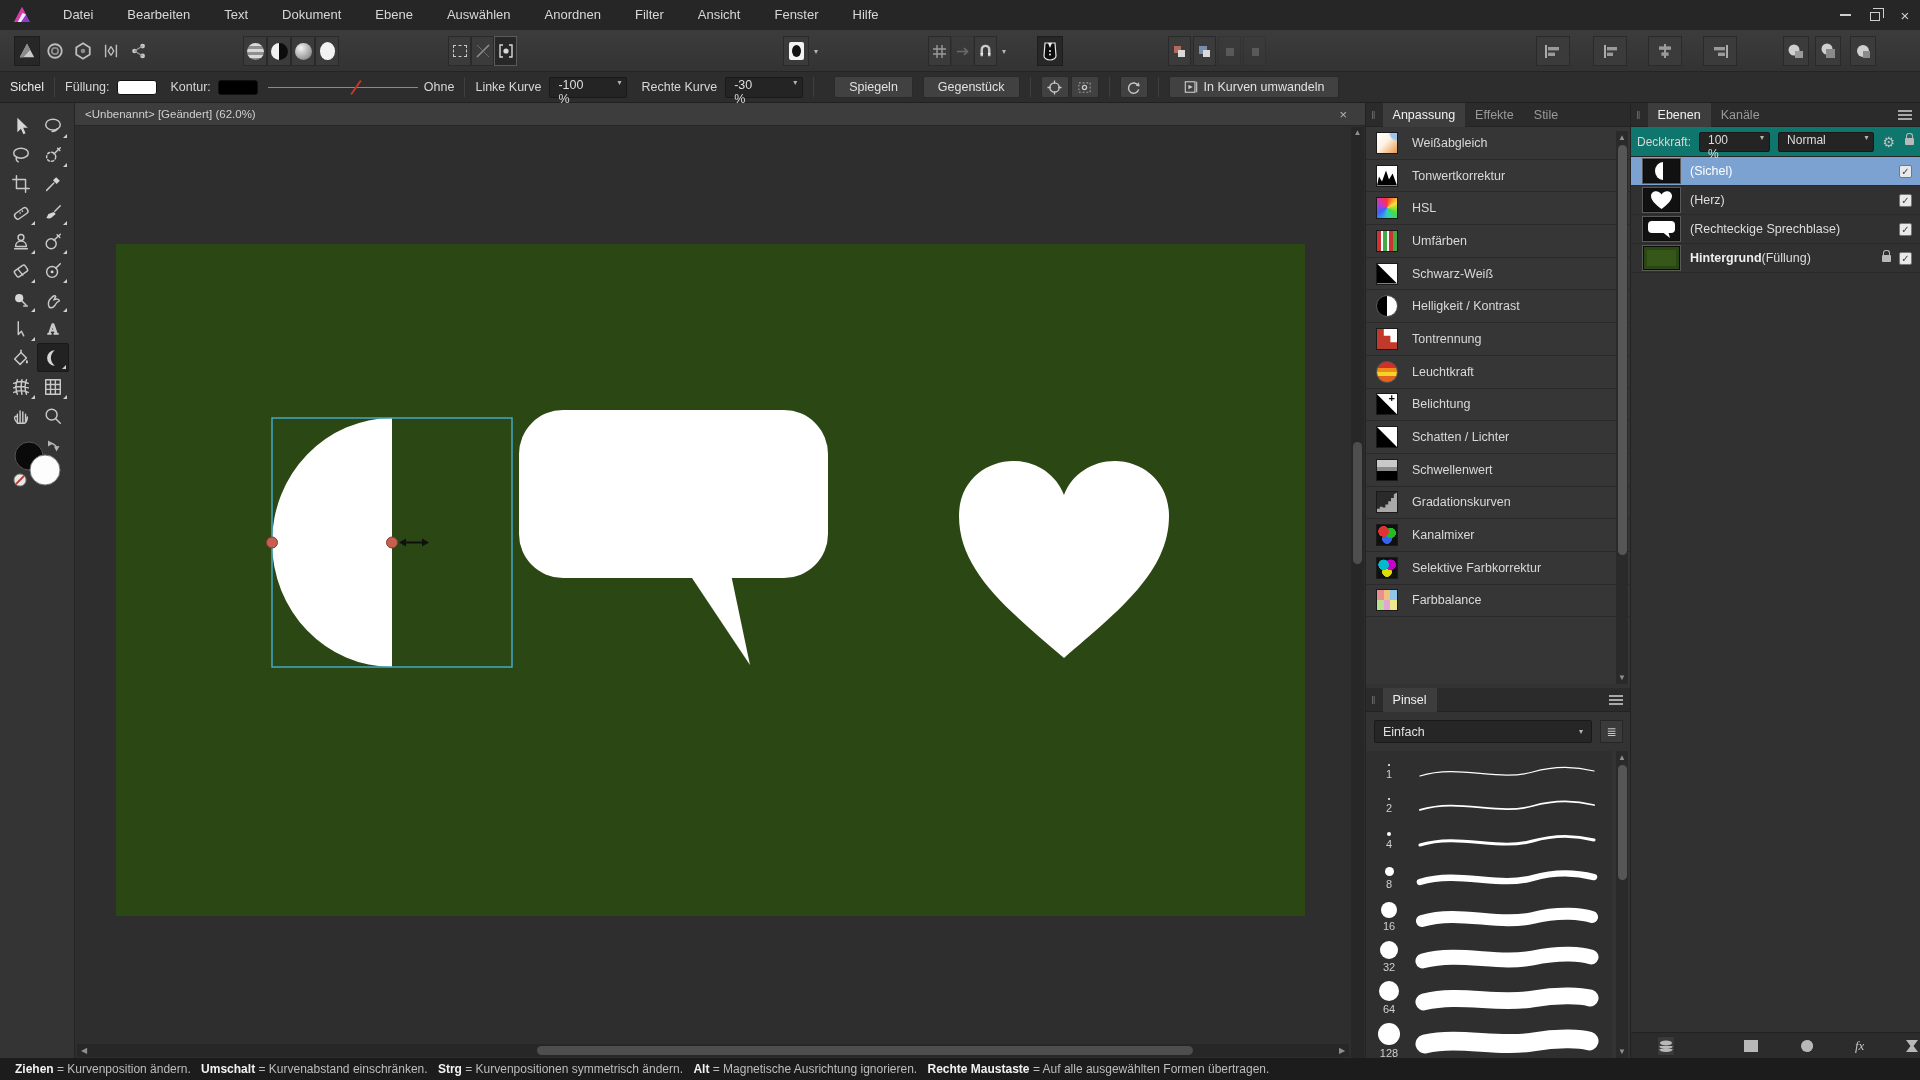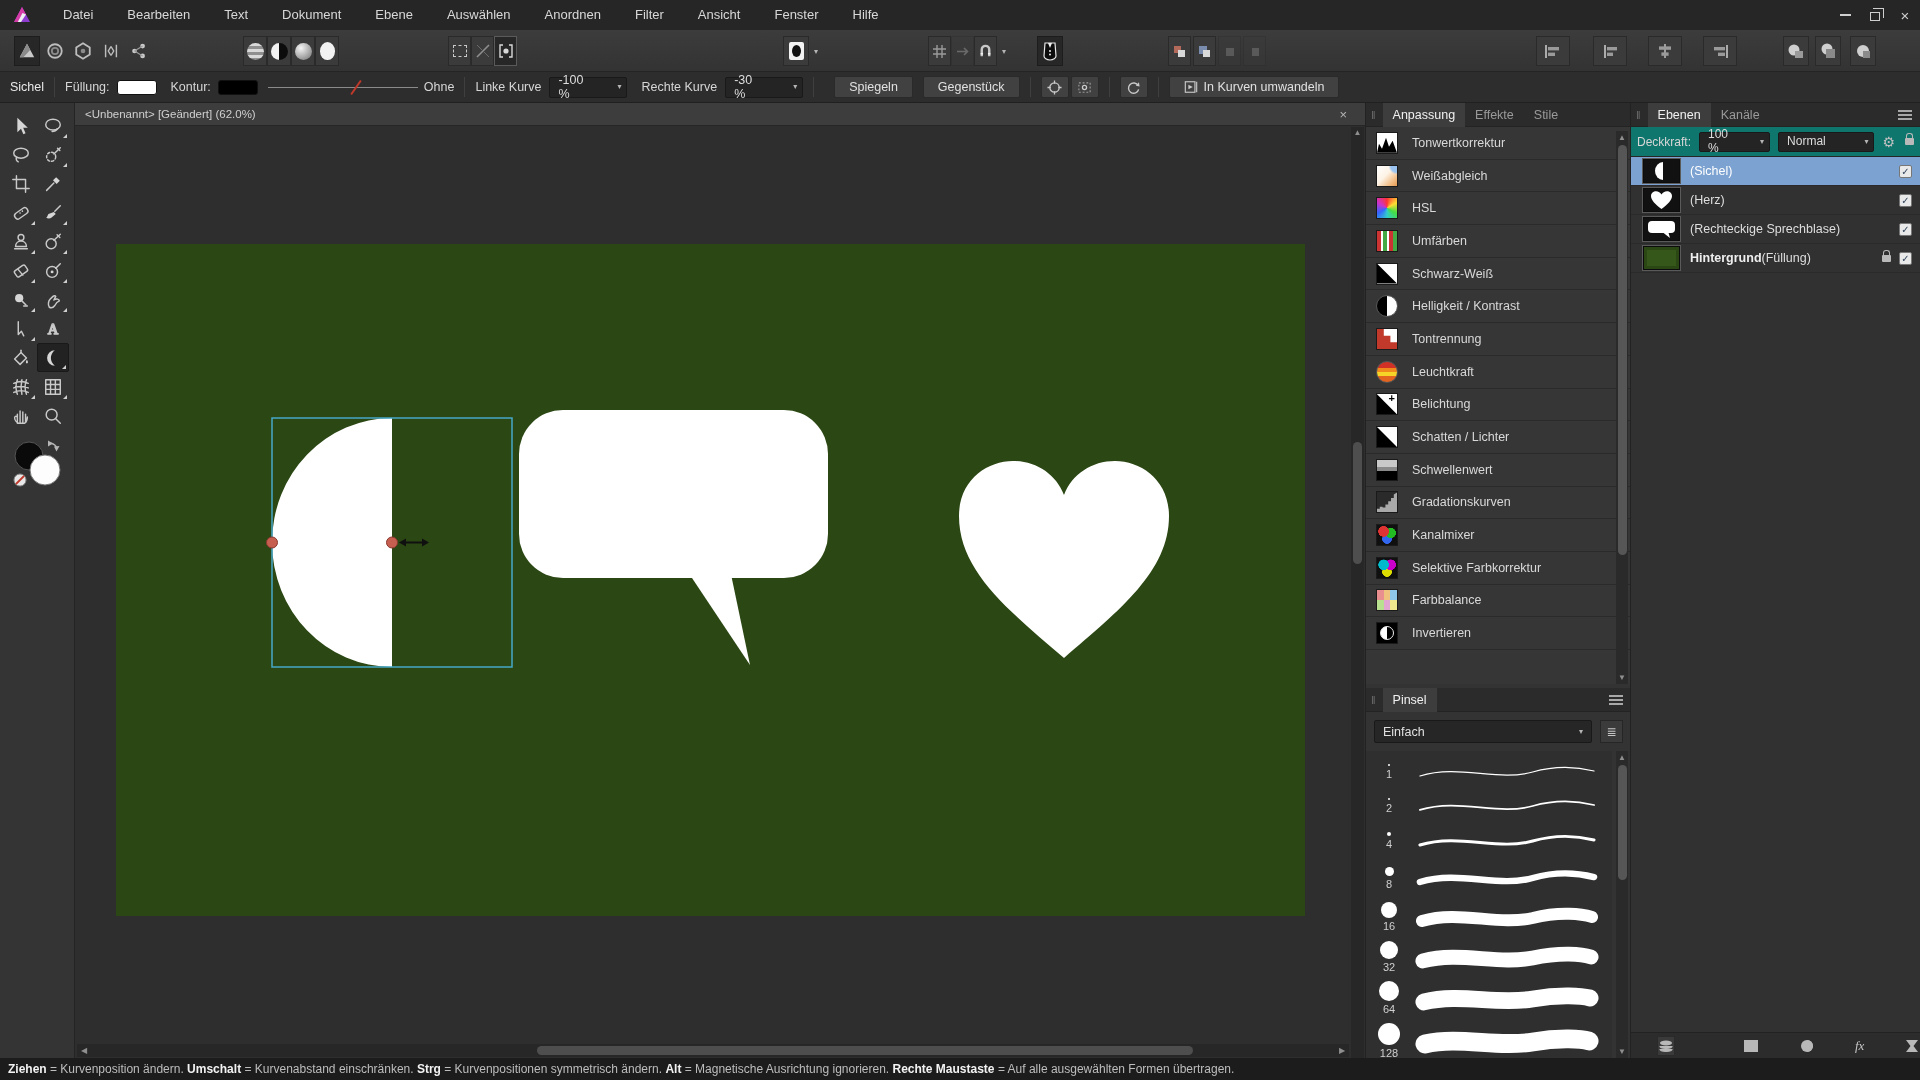--- a/index.html
+++ b/index.html
@@ -30,21 +30,21 @@
   .caret { font-size:8px; color:#b5b5b5; margin-left:2px; }
   .dim { opacity:.35; }
   .circ { border-radius:50%; }
 
   
   #contextbar { position:absolute; left:0; top:72px; width:1920px; height:31px; background:#2d2d2d;
                 border-bottom:1px solid #202020; display:flex; align-items:center; font-size:12.5px; }
   .ctx-sep { width:1px; height:20px; background:#3f3f3f; margin:0 10px; }
   .swatch { width:40px; height:15px; border-radius:3px; border:1px solid #111; margin-left:7px; }
   .combo { height:21px; background:#242424; border:1px solid #191919; border-radius:2px;
-           display:flex; align-items:center; padding:0 5px 1px 8px; margin-left:8px; color:#ddd;gap:28px; }
+           display:flex; align-items:flex-start; padding:0 5px 1px 8px; margin-left:8px; color:#ddd;gap:28px; }
   .combo .caret { margin-left:10px; }
   .ctxbtn { height:22px; background:#414141; border:1px solid #2a2a2a; border-radius:2px;
             padding:0 14px; display:flex; align-items:center; margin-left:10px; color:#e0e0e0; }
   .iconbtn { width:28px; padding:0; justify-content:center; }
   .curveline { width:150px; height:21px; position:relative; margin-left:10px; }
   .curveline .ln { position:absolute; left:0; top:10px; width:100%; height:1px; background:#8a8a8a; }
   .curveline .slash { position:absolute; left:58%; top:2px; width:2px; height:17px; background:#c0392b; transform:rotate(35deg); }
 
   
   #leftbar { position:absolute; left:0; top:103px; width:75px; height:955px; background:#343434;
@@ -169,21 +169,21 @@
   #lyrbottom { position:absolute; left:0; bottom:0; width:100%; height:26px; background:#2c2c2c;
                border-top:1px solid #222; display:flex; align-items:center; padding:0 6px; }
   .lbico { width:22px; height:20px; display:flex; align-items:center; justify-content:center; margin:0 20px; color:#b8b8b8; }
   .lbico svg { width:16px; height:14px; }
   .lbico svg * { fill:#b8b8b8; }
   .fxtxt { font-style:italic; font-size:13px; color:#c5c5c5; font-family:"Liberation Serif",serif; }
 
   
   #statusbar { position:absolute; left:0; top:1058px; width:1920px; height:22px; background:#1c1c1c;
                display:flex; align-items:center; padding-left:8px; font-size:12px; color:#bdbdbd; }
-  #statusbar b { color:#f2f2f2; }
+  #statusbar b { color:#f2f2f2;margin-left:7px; }
 </style>
 </head>
 <body>
 
 <div id="menubar">
   <div id="applogo">
     <svg viewBox="0 0 20 20">
         <polygon points="10,2 18,17 2,17" fill="#8e3bd0"></polygon>
         <polygon points="10,2 14,9.5 5.8,17 2,17" fill="#d63ca8"></polygon>
         <polygon points="10.5,8 14,9.5 9,17 5.8,17" fill="#f0eef5"></polygon>
@@ -644,28 +644,28 @@
 
 <div id="midpanel">
   <div class="ptabs">
     <span class="grip">‖</span>
     <span class="ptab active">Anpassung</span>
     <span class="ptab">Effekte</span>
     <span class="ptab">Stile</span>
   </div>
   <div id="adjlist">
     <div class="adjrow">
+        <div class="adjicon ai-wb"></div>
+        <span>Weißabgleich</span>
+      </div>
+    <div class="adjrow">
         <div class="adjicon ai-levels">
           <i></i>
         </div>
         <span>Tonwertkorrektur</span>
-      </div>
-    <div class="adjrow">
-        <div class="adjicon ai-wb"></div>
-        <span>Weißabgleich</span>
       </div>
     <div class="adjrow">
         <div class="adjicon ai-hsl"></div>
         <span>HSL</span>
       </div>
     <div class="adjrow">
         <div class="adjicon ai-recolor"></div>
         <span>Umfärben</span>
       </div>
     <div class="adjrow">
@@ -715,26 +715,20 @@
         <div class="adjicon ai-mixer"></div>
         <span>Kanalmixer</span>
       </div>
     <div class="adjrow">
         <div class="adjicon ai-selc"></div>
         <span>Selektive Farbkorrektur</span>
       </div>
     <div class="adjrow">
         <div class="adjicon ai-cbal"></div>
         <span>Farbbalance</span>
-      </div>
-    <div class="adjrow">
-        <div class="adjicon ai-invert">
-          <i></i>
-        </div>
-        <span>Invertieren</span>
       </div>
   </div>
   <div class="vscroll2" style="top:28px;height:553px;">
     <div class="arr" style="top:2px;">▲</div>
     <div class="thumb" style="top:14px;height:410px;"></div>
     <div class="arr" style="bottom:2px;">▼</div>
   </div>
 
   <div id="brushpanel">
     <div class="ptabs">

